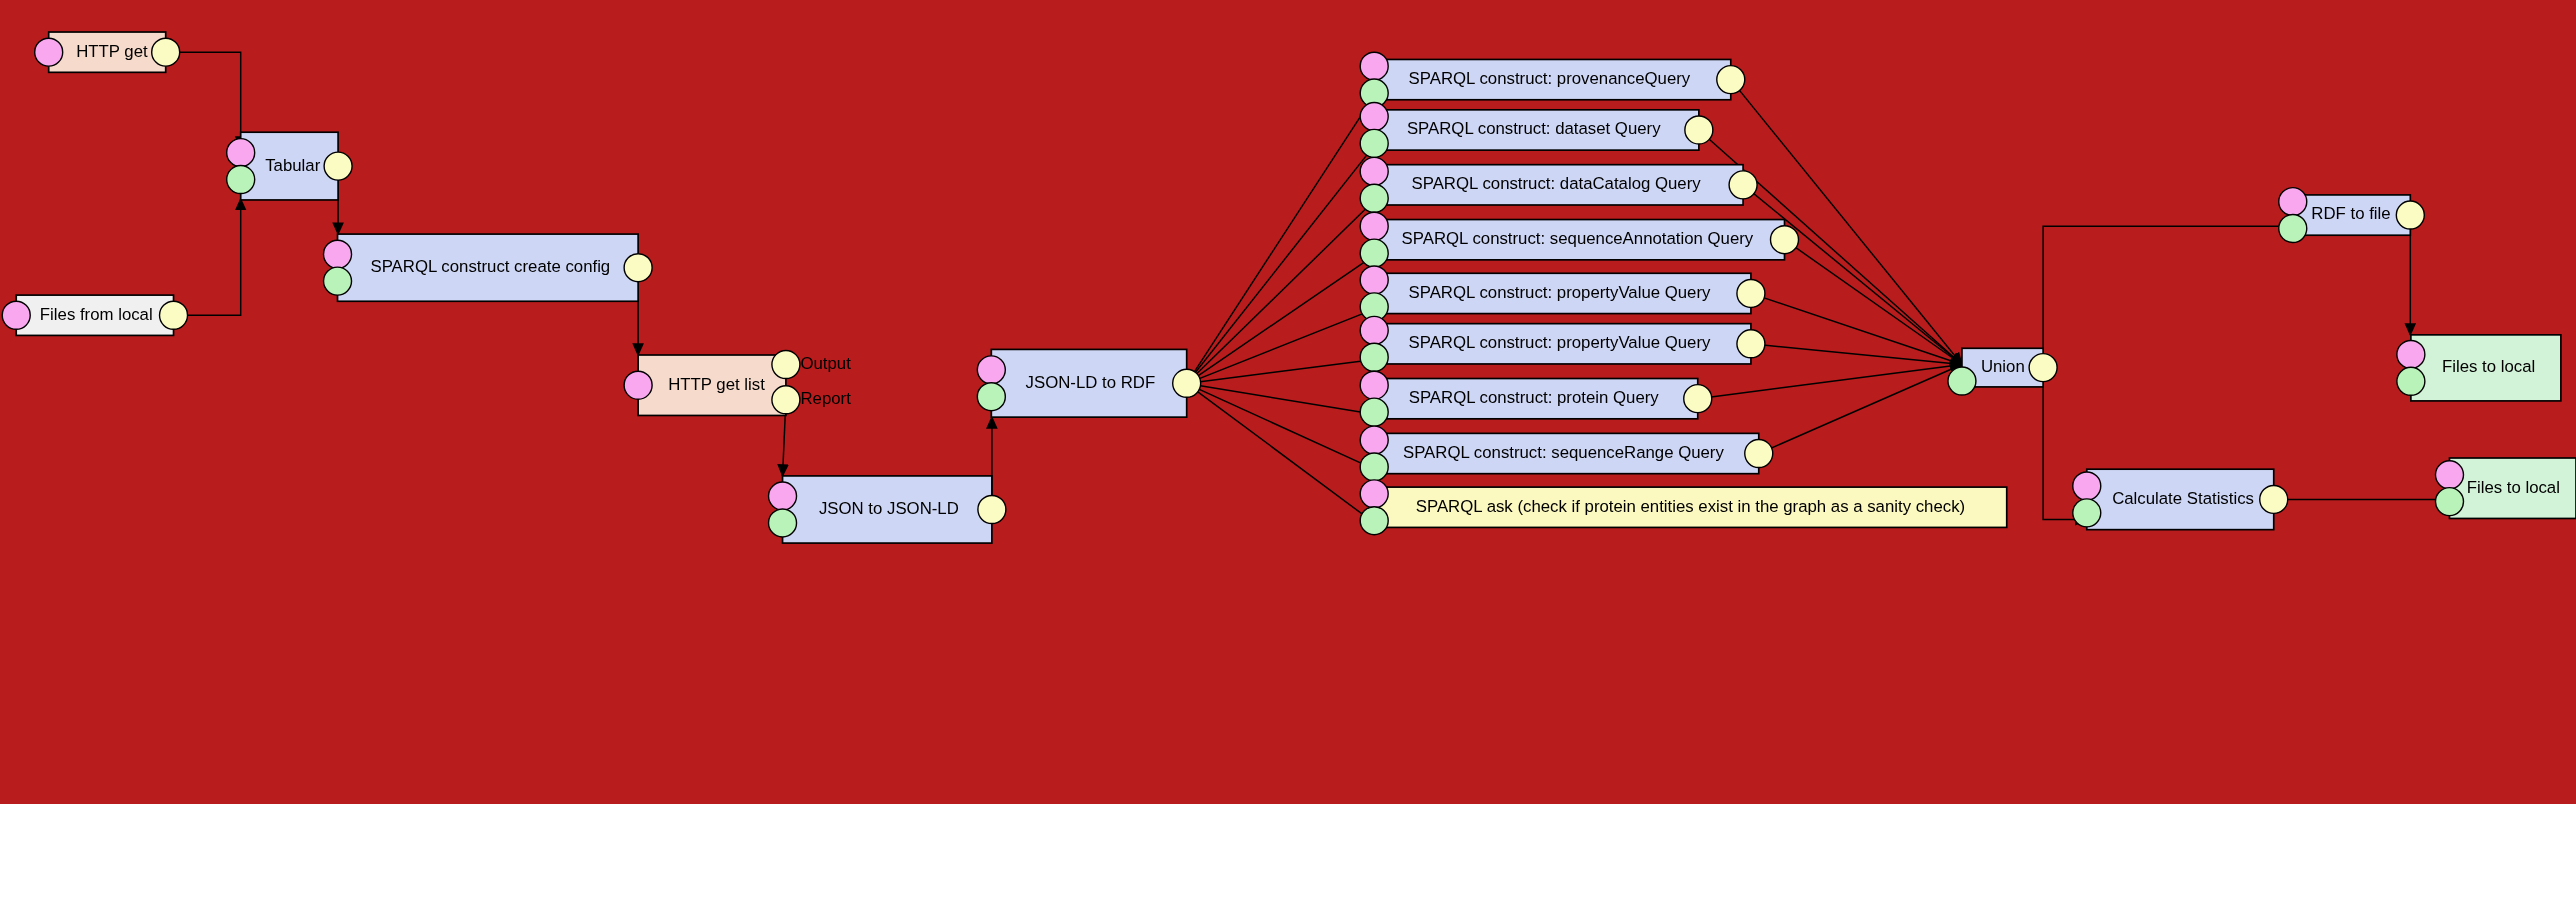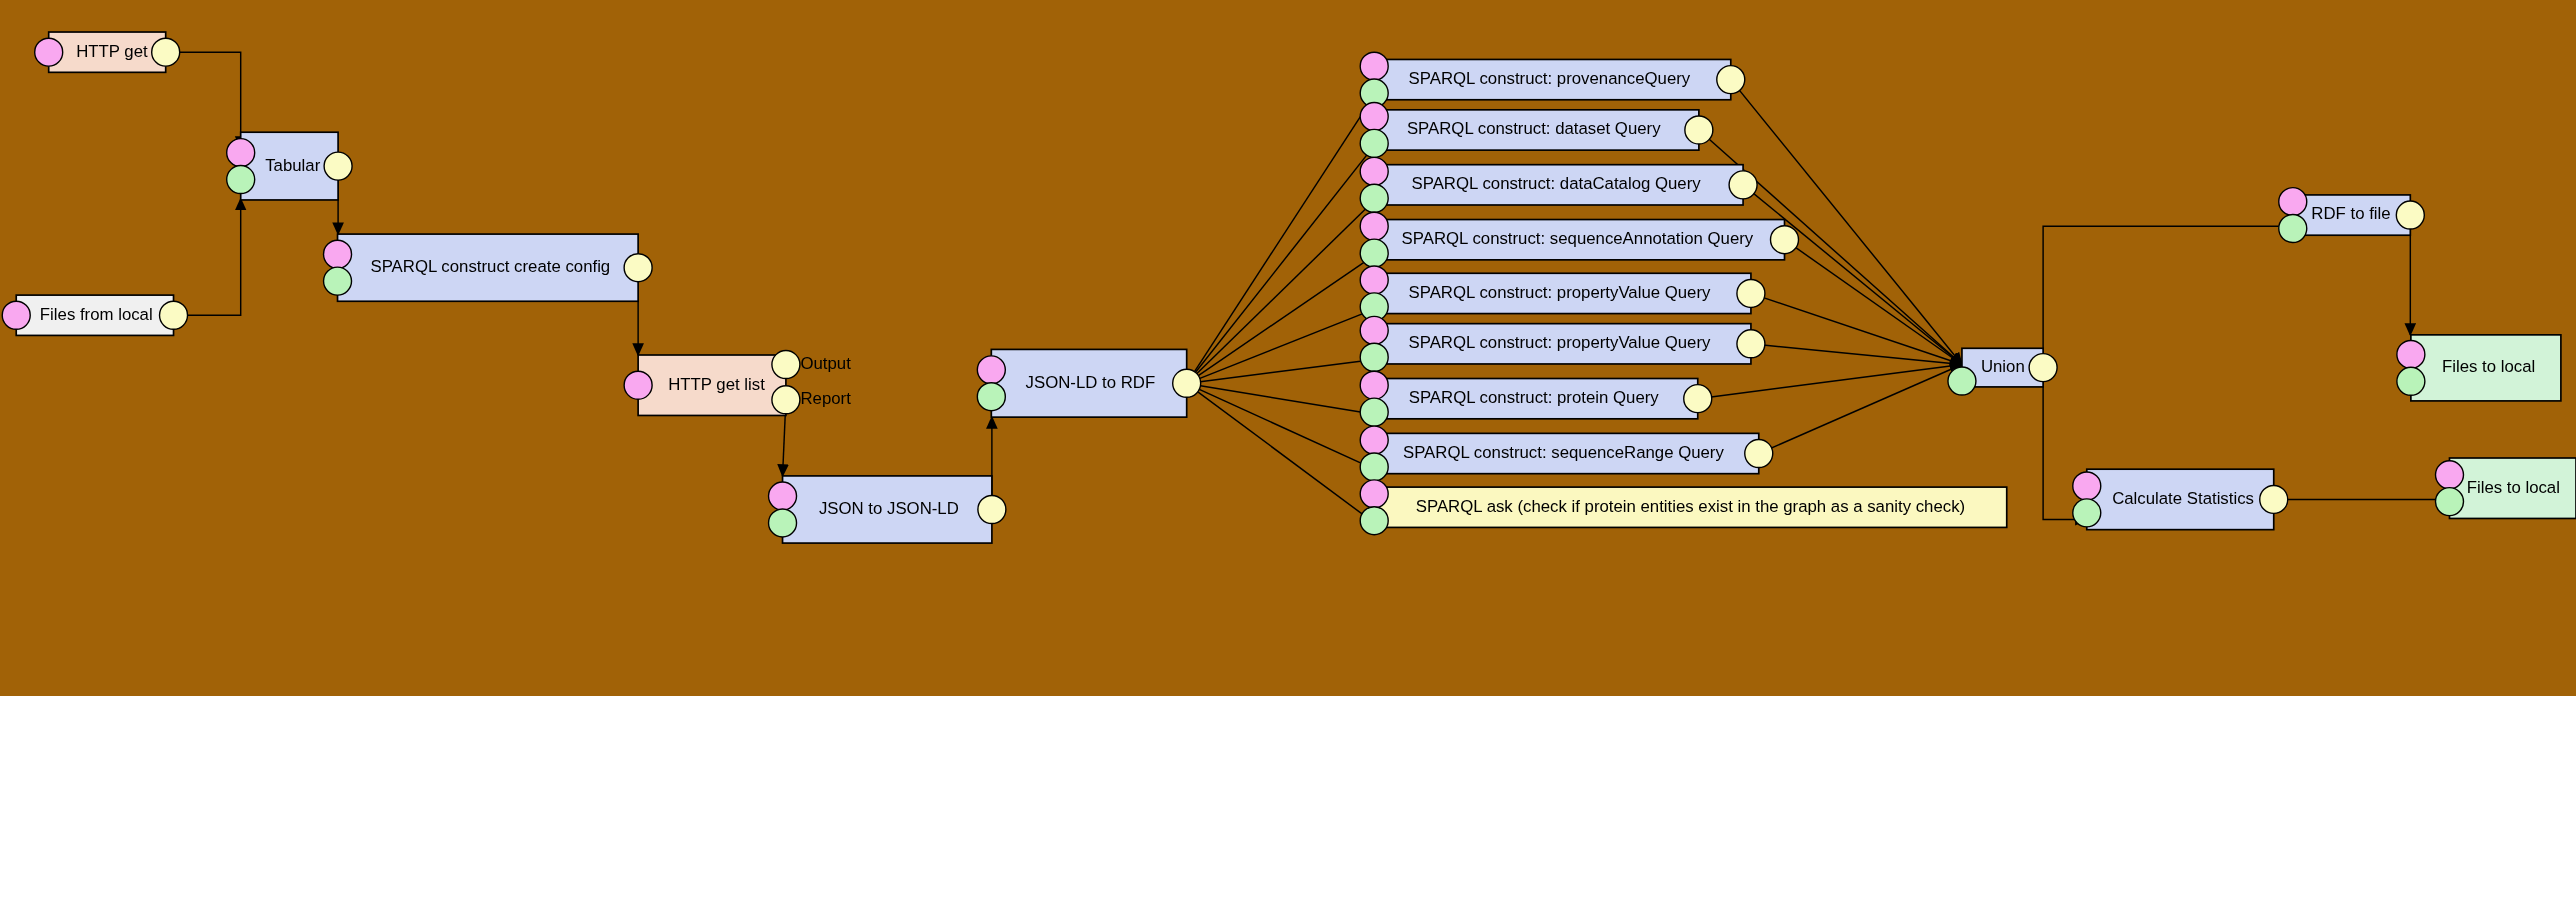--- a/index.html
+++ b/index.html
@@ -7,22 +7,22 @@
     margin: 0;
     padding: 0;
     background: #ffffff;
   }
   body {
     font-family: "Liberation Sans", sans-serif;
   }
   #canvas-wrap {
     position: relative;
     width: 2576px;
-    height: 696px;
-    background: #a16207;
+    height: 804px;
+    background: #b91c1c;
     overflow: hidden;
   }
   svg#diagram {
     position: absolute;
     top: 0;
     left: 0;
     width: 2576px;
     height: 916px;
     display: block;
   }

